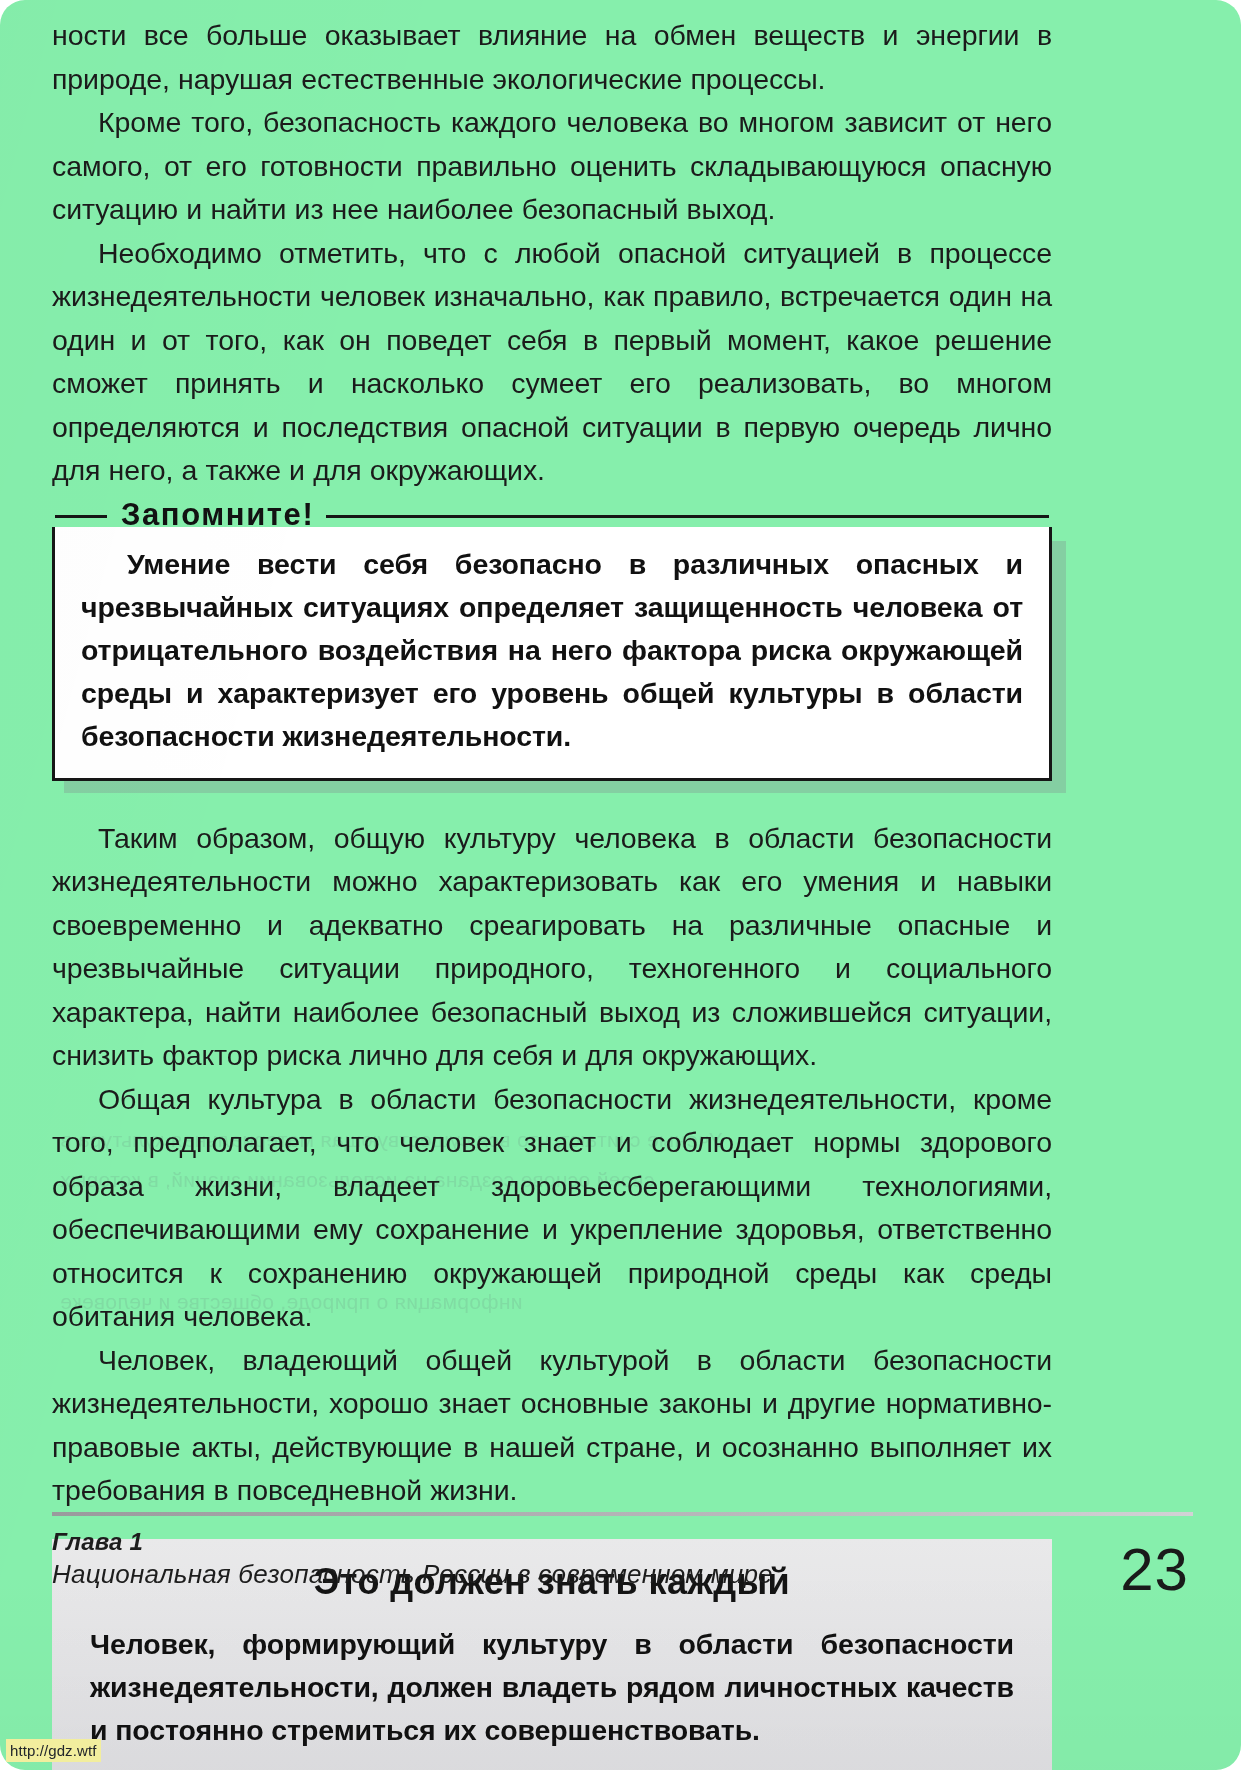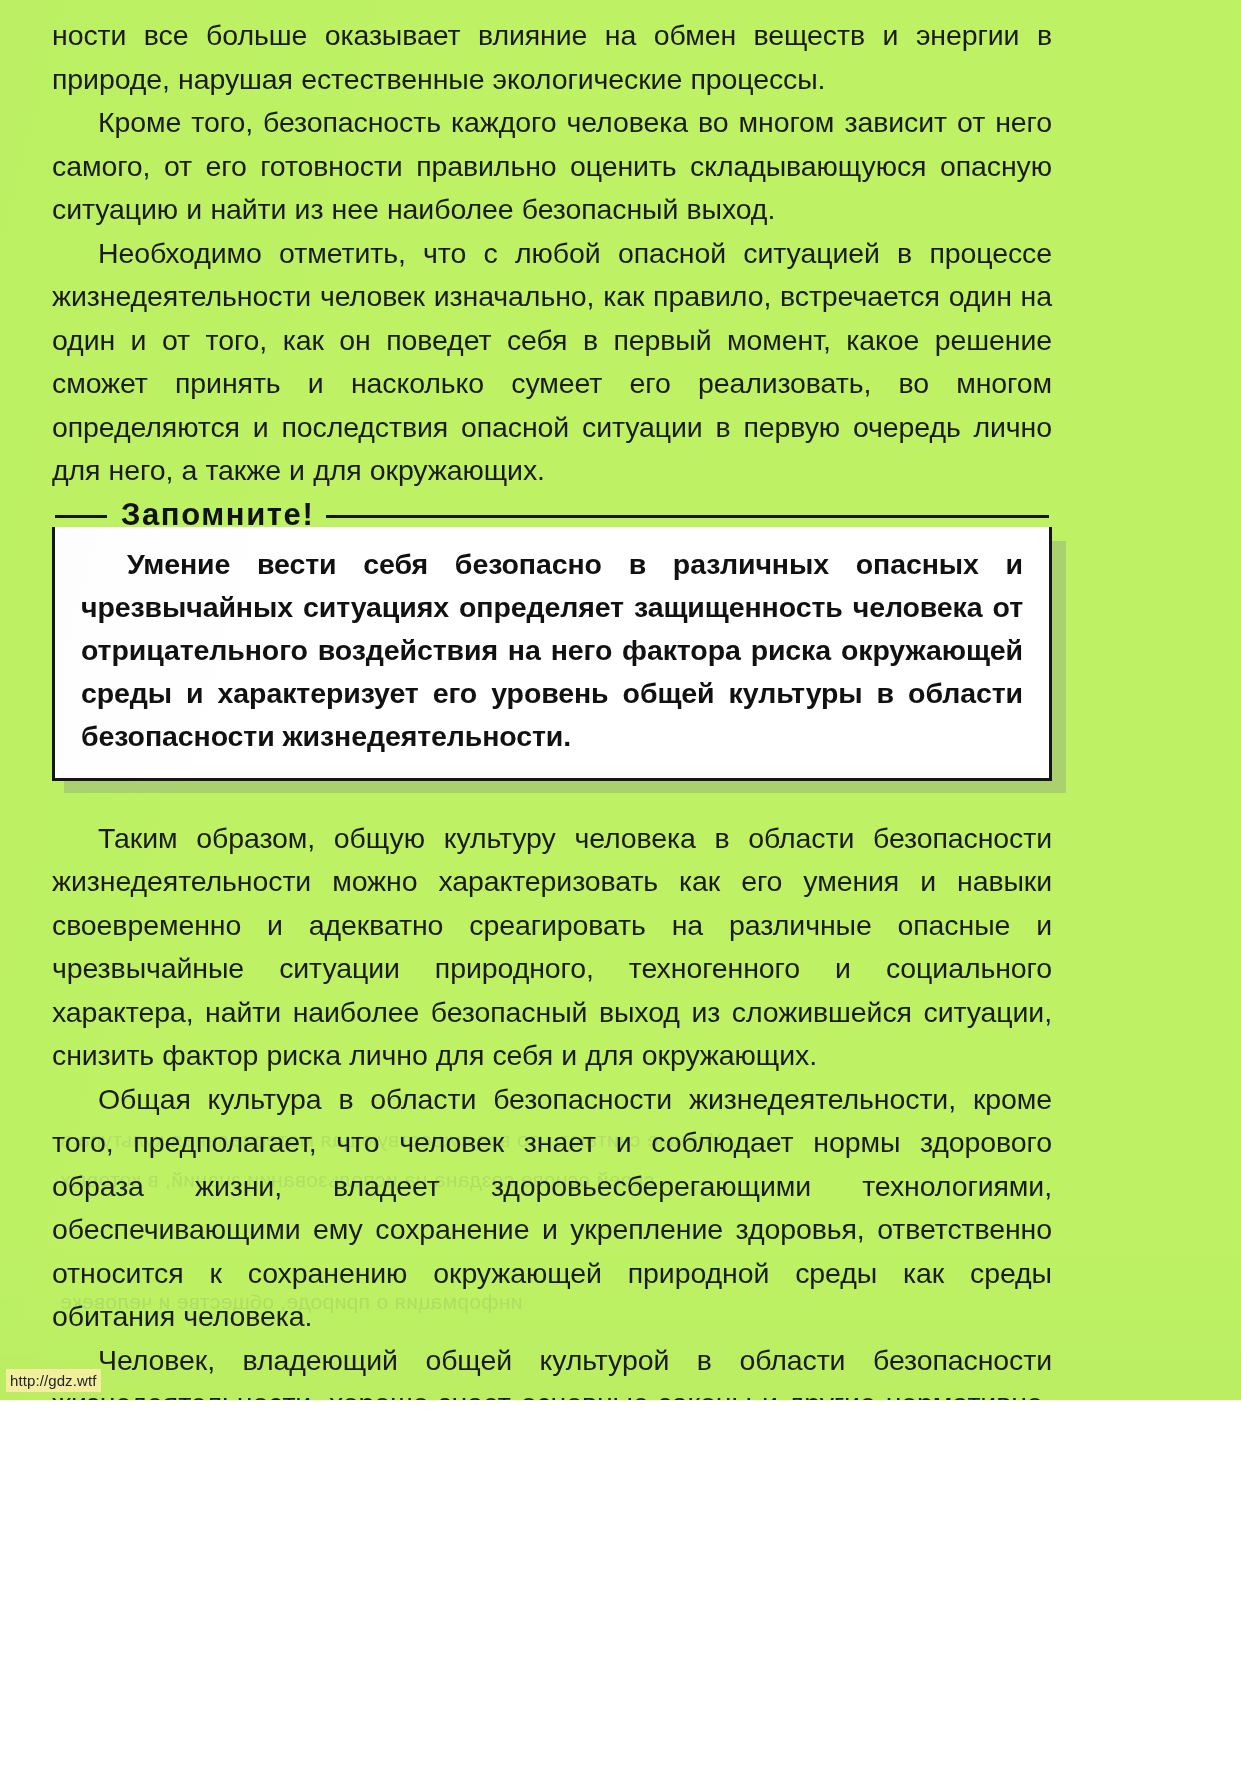--- a/index.html
+++ b/index.html
@@ -7,24 +7,25 @@
     margin: 0;
     padding: 0;
     background: #ffffff;
   }
   body {
     font-family: "Liberation Sans", sans-serif;
   }
   .page {
     position: relative;
     width: 1241px;
-    height: 1400px;
-    background: #bef264;
+    height: 1770px;
+    background: #86efac;
     overflow: hidden;
     box-sizing: border-box;
+    border-radius: 25px;
   }
 
   
   .scan-noise {
     position: absolute;
     inset: 0;
     pointer-events: none;
     background:
       linear-gradient(105deg, rgba(0,0,0,0.012) 0%, rgba(0,0,0,0) 30%),
       linear-gradient(0deg, rgba(0,0,0,0.02) 0%, rgba(0,0,0,0) 12%);

